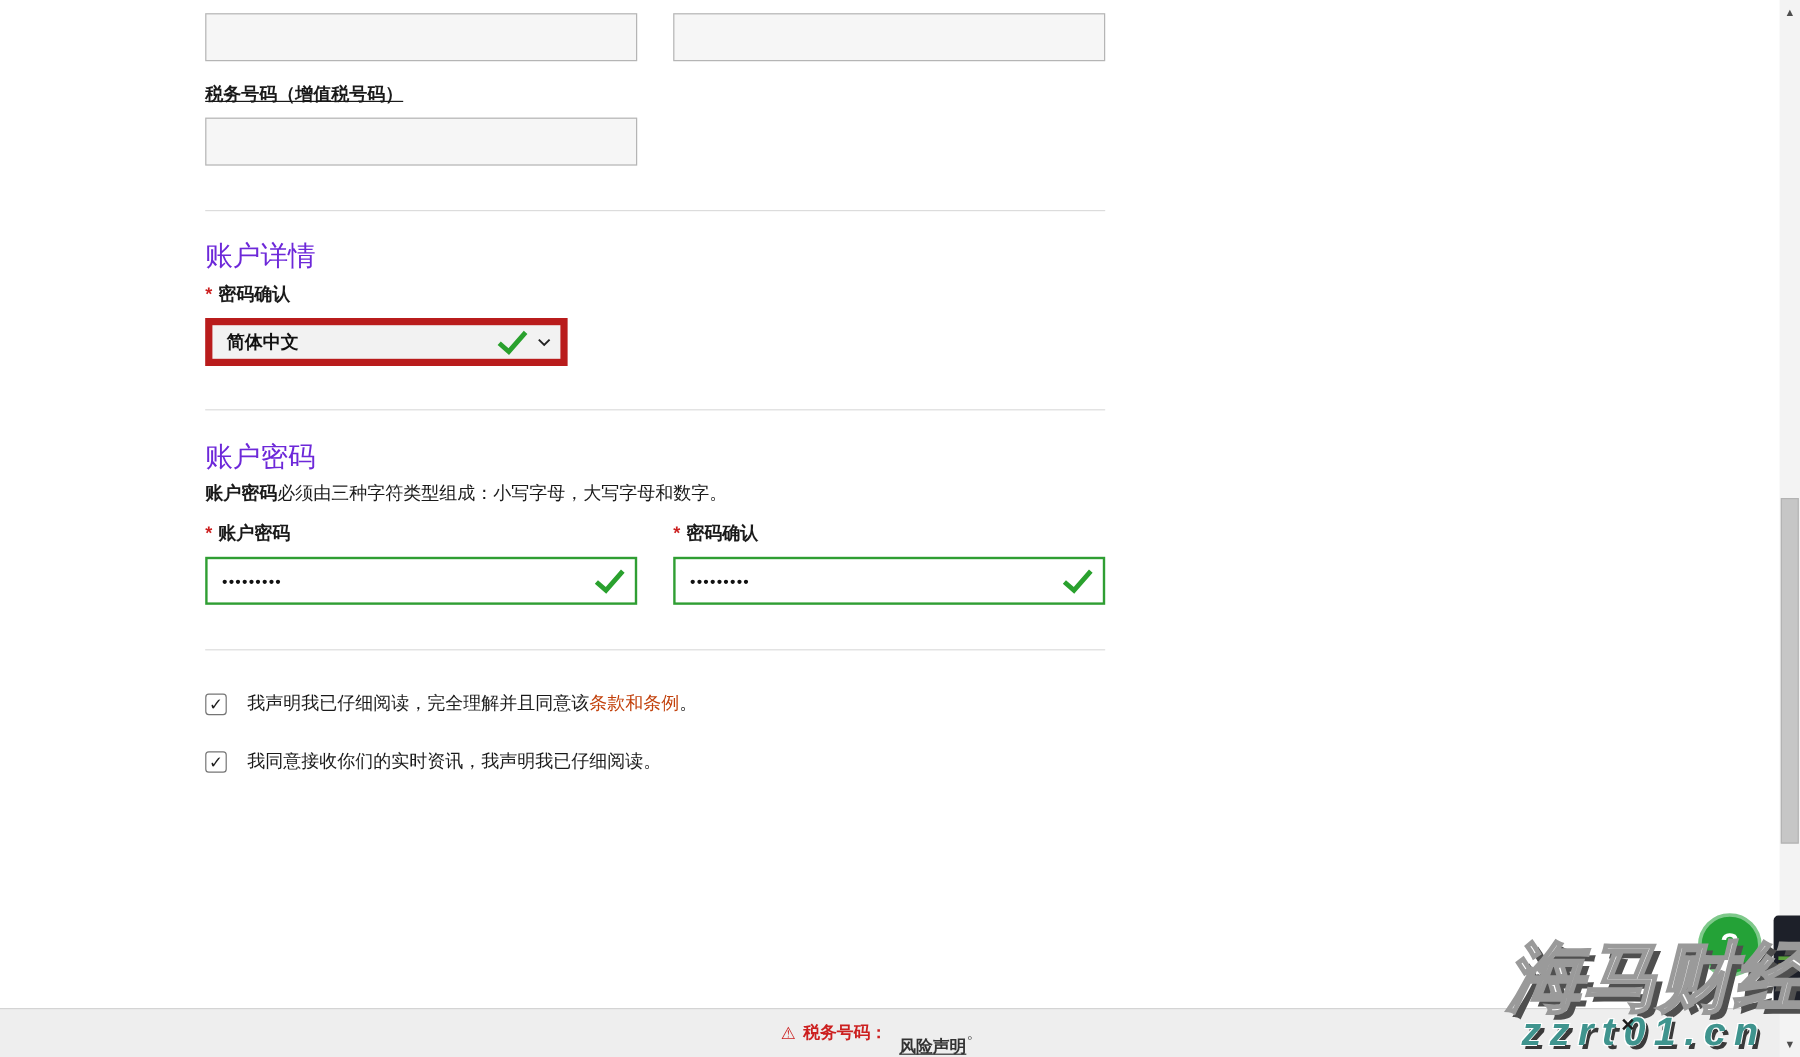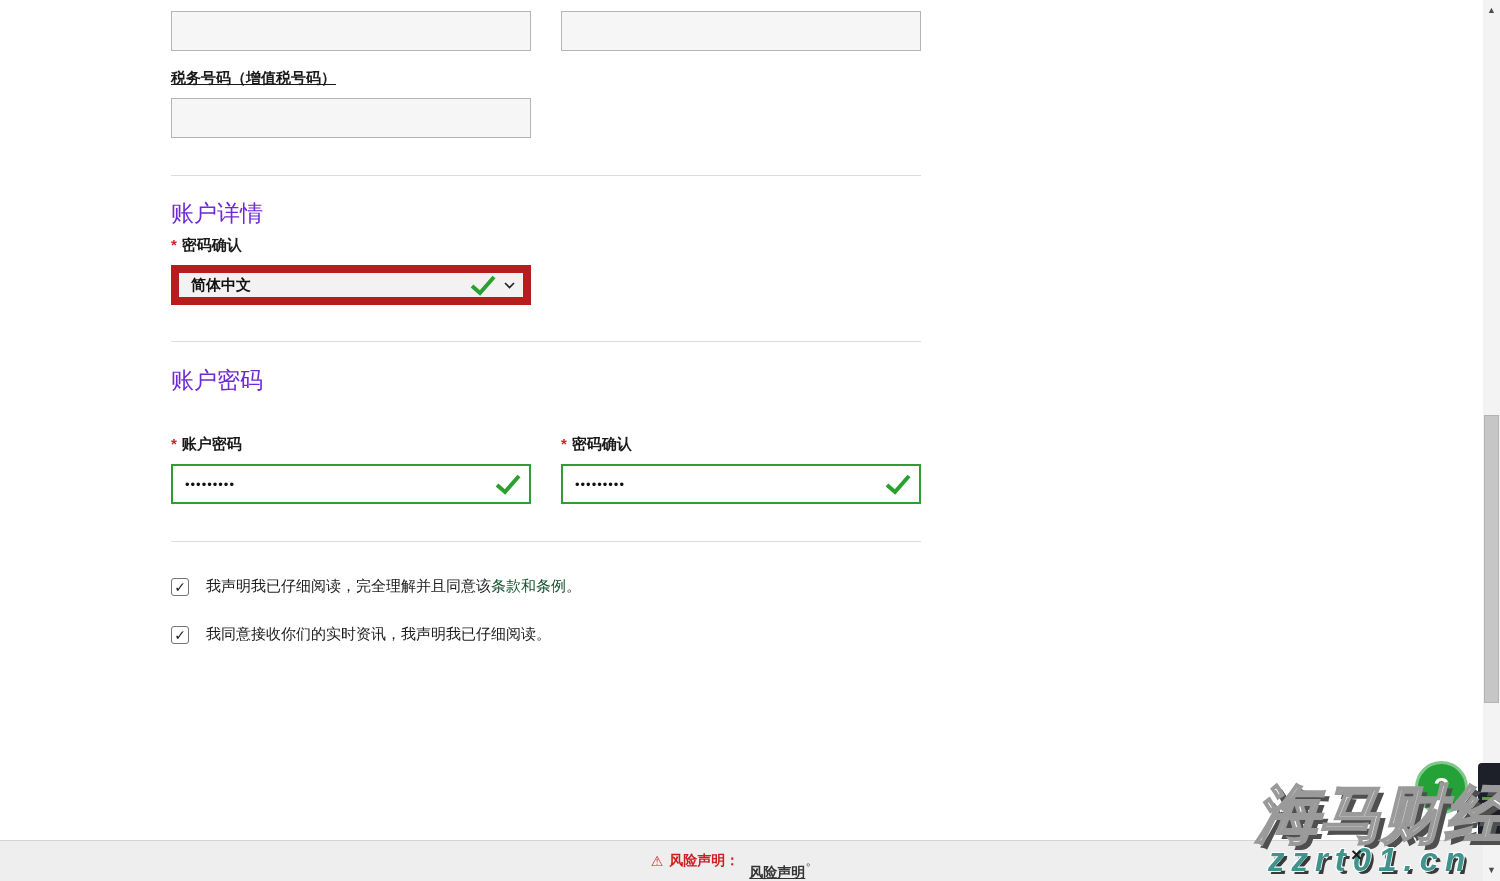--- a/index.html
+++ b/index.html
@@ -10,41 +10,41 @@
   .abs { position:absolute; }
 
   
   .txt-input { width:360px; height:40px; background:#f6f6f6; border:1px solid #b5b5b5;
     font-size:15px; padding:0 10px; color:#222; }
   .field-label { font-size:15px; font-weight:bold; color:#1a1a1a; white-space:nowrap; }
   .req { color:#cc1f1f; font-weight:bold; margin-right:5px; }
   .divider { height:1px; background:#dcdcdc; width:750px; left:171px; }
   .section-h { font-size:23px; color:#6d28d9; font-weight:normal; white-space:nowrap; }
 
-  .select-box { width:360px; height:40px; background:#f2f2f2; border:8px solid #b91c1c;
+  .select-box { width:302px; height:40px; background:#f2f2f2; border:6px solid #b91c1c;
     display:flex; align-items:center; padding:0 8px 0 12px; cursor:pointer; }
   .select-box .sel-val { font-size:15px; font-weight:bold; color:#111; flex:1; }
 
   .pw-box { width:360px; height:40px; background:#ffffff; border:2px solid #2f9e33;
     display:flex; align-items:center; padding:0 8px 0 12px; }
   .pw-box input { border:none; outline:none; background:transparent; flex:1;
     font-size:13px; letter-spacing:1px; color:#111; }
 
   .check-icon svg { display:block; }
 
   .hint { font-size:15px; color:#1a1a1a; }
   .hint b { font-weight:bold; }
 
   
   .cb-row { display:flex; align-items:center; gap:17px; }
   .cb { width:18px; height:18px; border:1px solid #757575; border-radius:3px; background:#fff;
     display:flex; align-items:center; justify-content:center; font-size:14px; font-weight:bold;
     color:#1c1c1c; cursor:pointer; line-height:1; }
   .cb-label { font-size:15px; color:#1a1a1a; }
-  .red-link { color:#14532d; cursor:pointer; }
+  .red-link { color:#c2410c; cursor:pointer; }
 
   
   .submit-btn { width:361px; height:37px; background:#2f9e33; border:none; color:#fff;
     font-size:20px; font-weight:bold; letter-spacing:4px; cursor:pointer;
     font-family:"Liberation Sans","DejaVu Sans",sans-serif; }
 
   
   .footer { left:0; top:840px; width:1500px; height:41px; background:#eeeeee;
     border-top:1px solid #d4d4d4; display:flex; align-items:center; justify-content:center; }
   .footer-inner { display:flex; align-items:center; font-size:14px; color:#333;
@@ -110,20 +110,23 @@
       <svg width="11" height="7" viewBox="0 0 11 7">
           <path d="M1 1 L5.5 5.5 L10 1" stroke="#222" stroke-width="1.6" fill="none"></path>
         </svg>
     </span>
   </div>
 
   <div class="divider abs" style="top:341px;"></div>
 
   <div class="section-h abs" style="left:171px; top:365px;">账户密码</div>
 
+  <div class="hint abs" style="left:171px; top:402px;">
+    <b>账户密码</b><span>必须由三种字符类型组成：小写字母，大写字母和数字。</span>
+  </div>
 
   <div class="abs field-label" style="left:171px; top:435px;">
     <span class="req">*</span><span>账户密码</span>
   </div>
   <div class="abs field-label" style="left:561px; top:435px;text-align:right;">
     <span class="req">*</span><span>密码确认</span>
   </div>
 
   <div class="pw-box abs" style="left:171px; top:464px;">
     <input type="text" value="•••••••••" style="">
@@ -151,21 +154,21 @@
 
   <div class="cb-row abs" style="left:171px; top:625px;">
     <span class="cb">✓</span>
     <span class="cb-label">我同意接收你们的实时资讯，我声明我已仔细阅读。</span>
   </div>
 
 
   <div class="footer abs">
     <div class="footer-inner">
       <span class="warn-tri">⚠</span>
-      <span class="warn-label">风险声明：</span>
+      <span class="warn-label">税务号码：</span>
       <span class="risk-link">风险声明</span>
       <span>。</span>
     </div>
   </div>
 
   <div class="scrollbar abs">
     <div class="sb-arrow" style="top:2px;">▲</div>
     <div class="sb-thumb"></div>
     <div class="sb-arrow" style="top:862px;">▼</div>
   </div>

